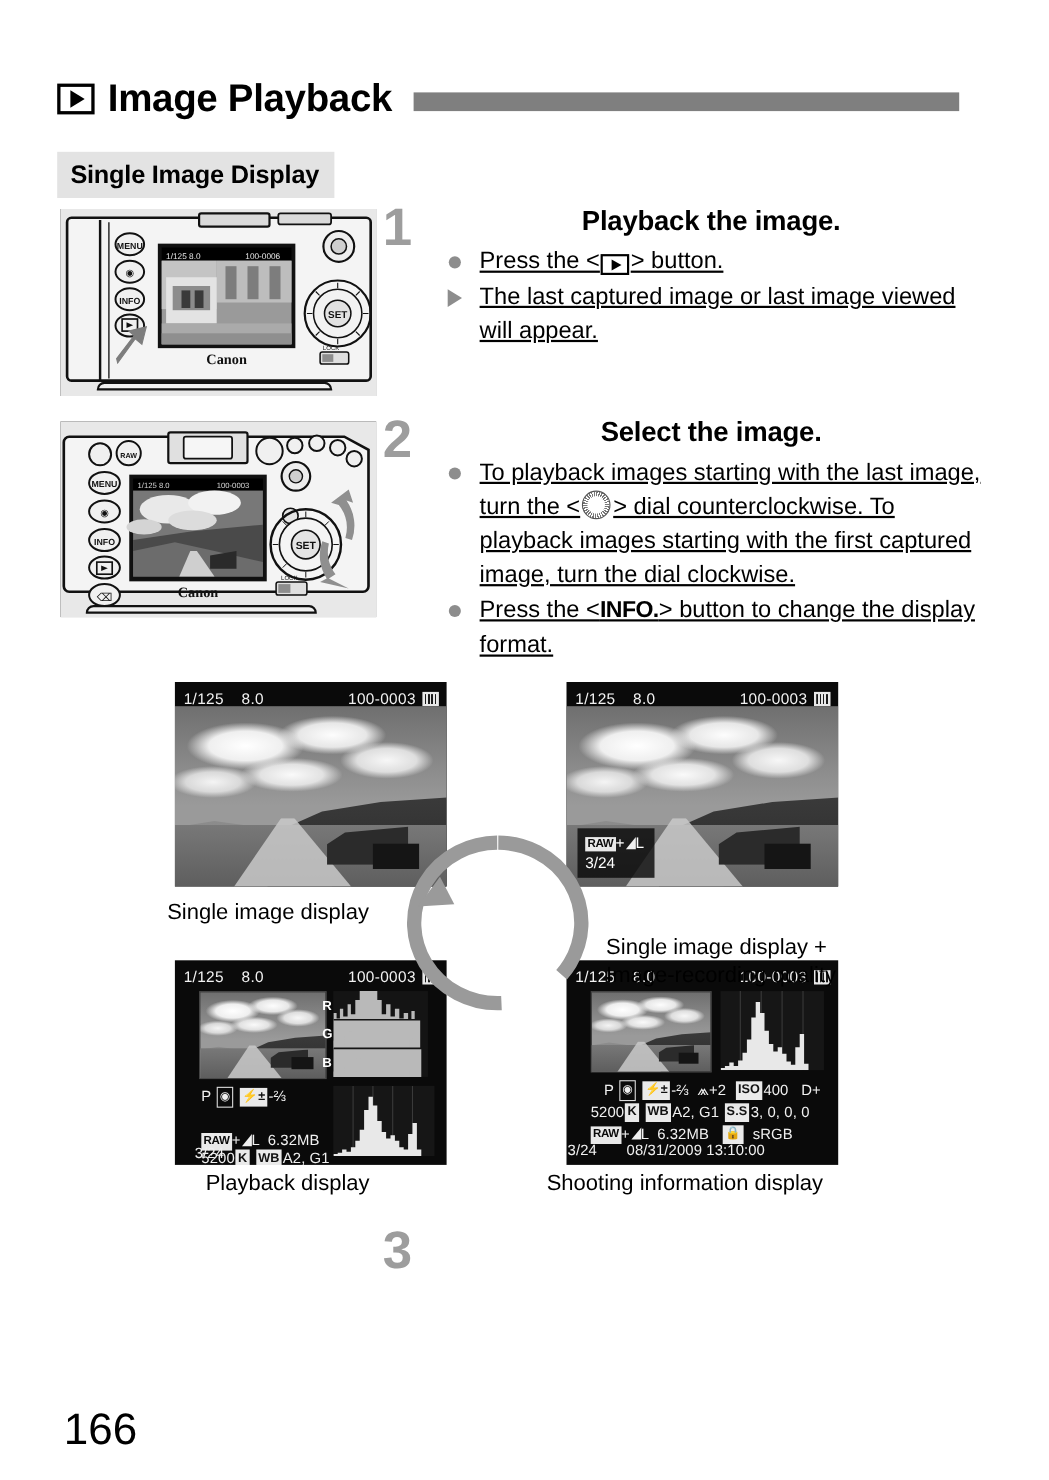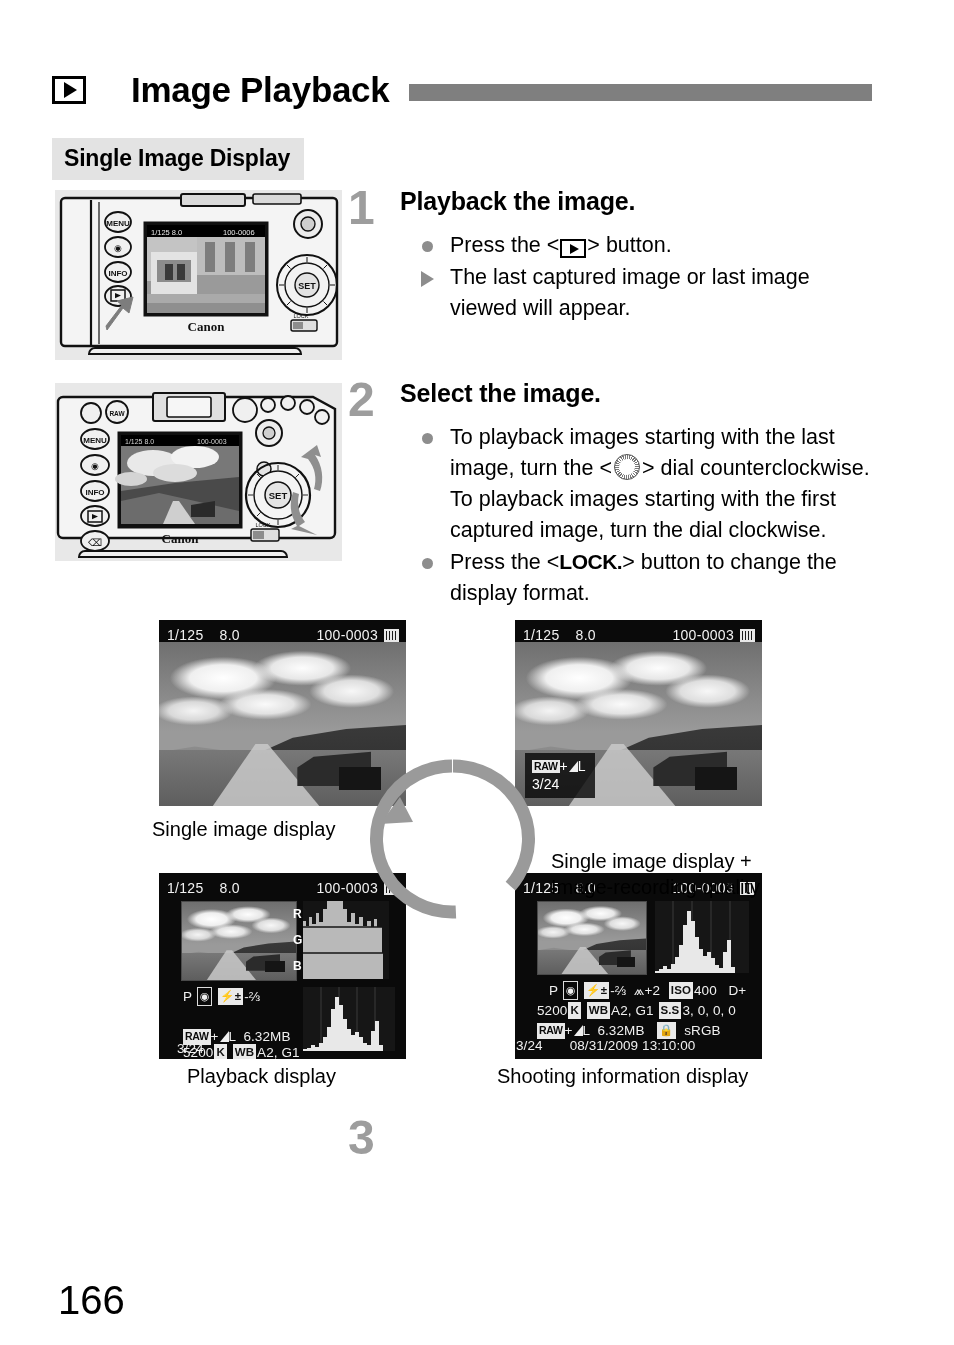--- a/index.html
+++ b/index.html
@@ -33,21 +33,20 @@
     width: 0; height: 0;
     border-left: 13px solid #000;
     border-top: 8px solid transparent;
     border-bottom: 8px solid transparent;
     margin-left: 3px;
   }
   #header-title {
     font-size: 35px; font-weight: bold;
     letter-spacing: -0.3px;
     white-space: nowrap;
-    margin-left: 33px;
   }
   #header-rule {
     flex: 1 1 auto;
     height: 17px;
     background: #7f7f7f;
     margin-left: 20px;
     margin-top: 4px;
   }
 
   
@@ -79,22 +78,23 @@
     line-height: 0.85;
     width: 40px;
     text-align: left;
   }
   .step-body { margin-left: 52px; }
   .step-title {
     font-size: 25px; font-weight: bold;
     letter-spacing: -0.2px;
     margin: 0 0 6px 0;
     line-height: 1.1;
-  }
-  .bullets { list-style: none; margin: 14px; padding: 0; }
+    text-align: center;
+  }
+  .bullets { list-style: none; margin: 0; padding: 0; text-decoration: underline; }
   .bullets li {
     position: relative;
     padding-left: 36px;
     font-size: 21.5px;
     line-height: 1.45;
     margin-bottom: 1px;
   }
   .bul-dot::before {
     content: "";
     position: absolute;
@@ -490,21 +490,21 @@
     </ul>
   </div>
 </div>
 
 <div class="step" id="step-2">
   <div class="step-num">2</div>
   <div class="step-body">
     <div class="step-title">Select the image.</div>
     <ul class="bullets">
       <li class="bul-dot"><span>To playback images starting with the last image, turn the &lt;</span><span class="icn-dial"></span><span>&gt; dial counterclockwise. To playback images starting with the first captured image, turn the dial clockwise.</span></li>
-      <li class="bul-dot"><span>Press the &lt;</span><span class="icn-info">LOCK.</span><span>&gt; button to change the display format.</span></li>
+      <li class="bul-dot"><span>Press the &lt;</span><span class="icn-info">INFO.</span><span>&gt; button to change the display format.</span></li>
     </ul>
   </div>
 </div>
 
 <div class="lcd" id="lcd-single">
   <div class="lcd-topbar">
     <span class="tb-l">1/125</span>
     <span class="tb-a">8.0</span>
     <span class="tb-r">100-0003</span>
     <span class="tb-card"></span>

